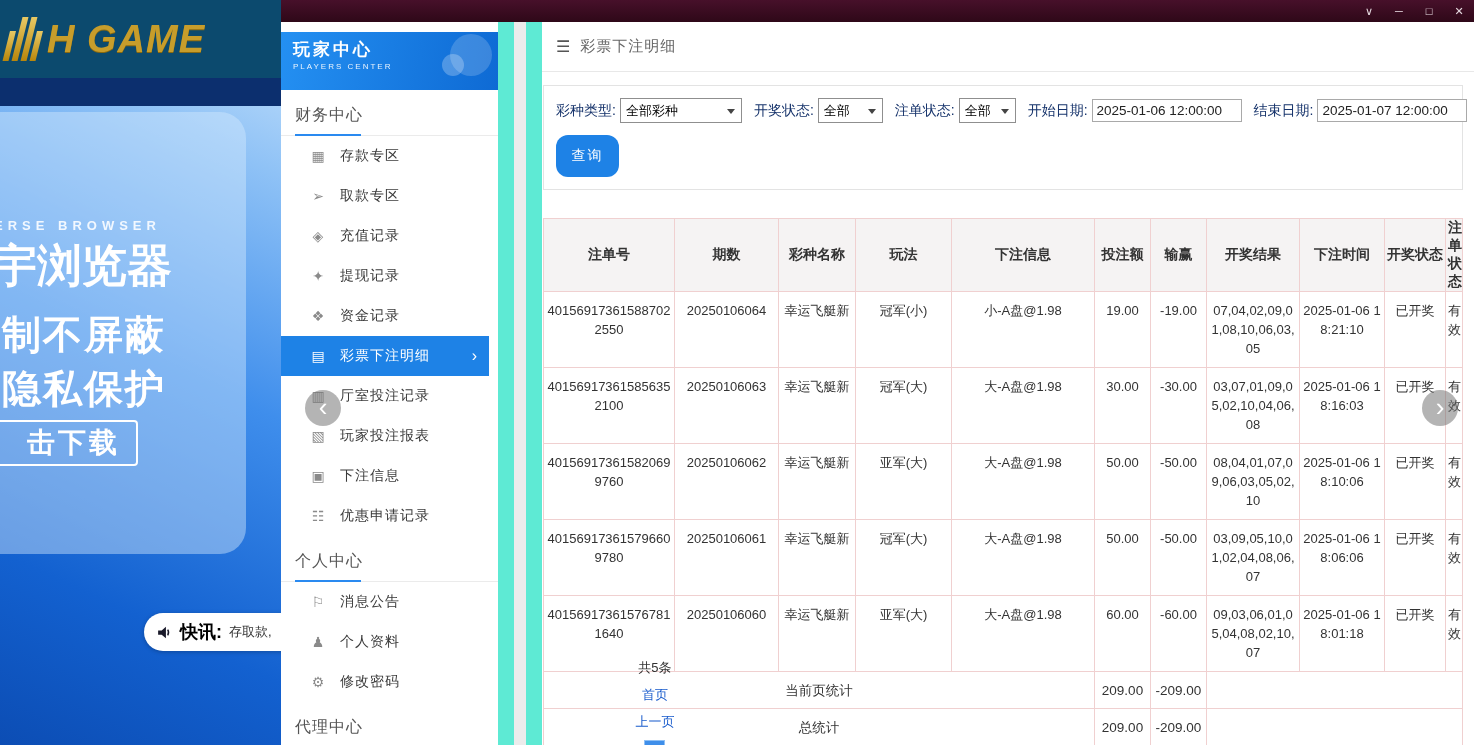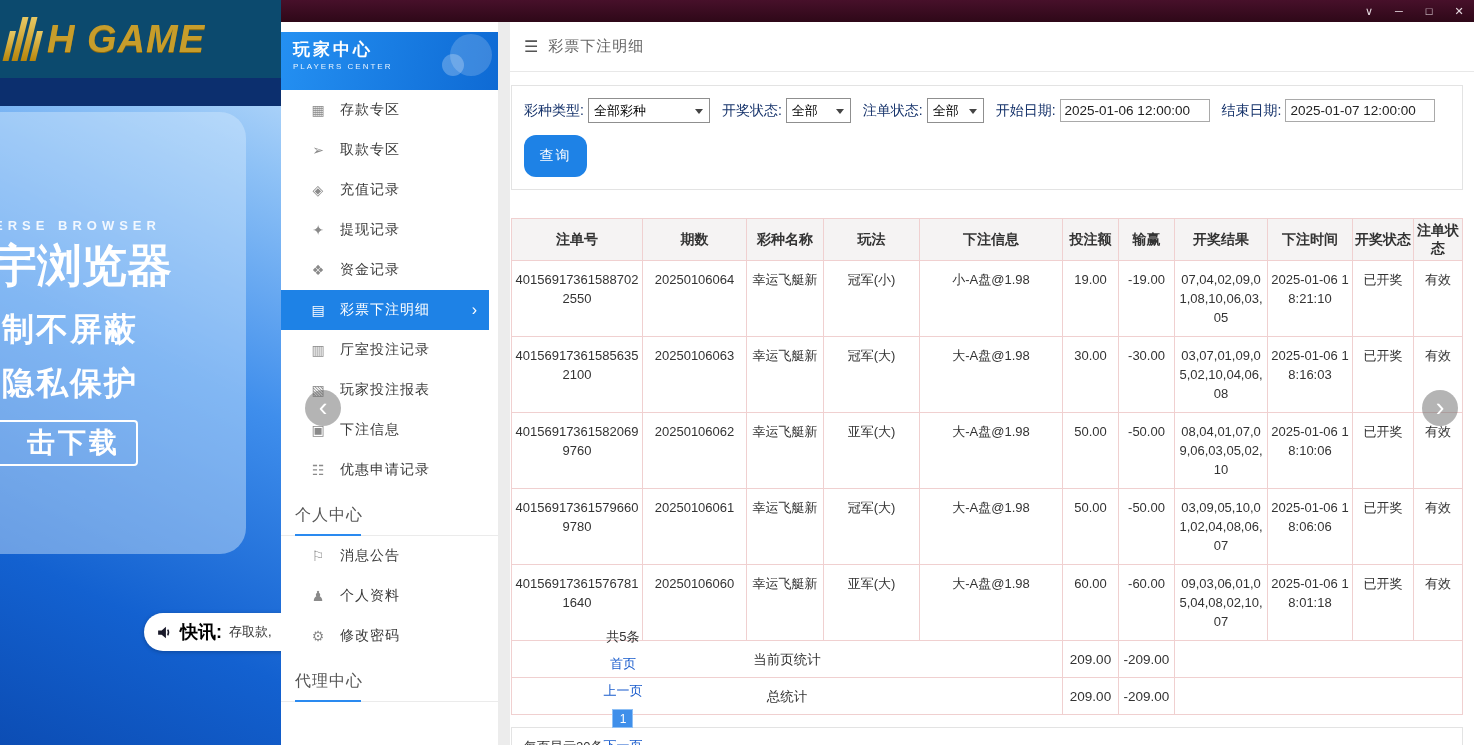--- a/index.html
+++ b/index.html
@@ -14,34 +14,34 @@
   .logo-mark{display:inline-flex;align-items:flex-end;gap:3px;margin-right:6px;transform:skewX(-14deg);}
   .logo-mark i{display:block;width:6px;background:linear-gradient(#e8c964,#b8860b);}
   .logo-mark i:nth-child(1){height:30px;}
   .logo-mark i:nth-child(2){height:44px;}
   .logo-mark i:nth-child(3){height:44px;}
   .logo-mark i:nth-child(4){height:30px;}
   .logo-text{font-size:38px;font-weight:900;font-style:italic;letter-spacing:1px;color:#c79d2b;text-shadow:0 1px 0 #8a6a10;}
   .navy-strip{position:absolute;left:0;top:78px;width:281px;height:28px;background:#0c2f6e;z-index:2;}
   .promo-eyebrow{position:absolute;top:218px;left:-6px;font-size:13px;letter-spacing:5px;color:#f2f8ff;font-weight:600;white-space:nowrap;z-index:2;}
   .promo-headline{position:absolute;top:236px;left:-8px;font-size:45px;font-weight:800;color:#fff;white-space:nowrap;z-index:2;}
-  .promo-line{position:absolute;left:2px;font-size:32px;font-weight:700;color:#fff;letter-spacing:2px;white-space:nowrap;z-index:2;}
+  .promo-line{position:absolute;left:2px;font-size:39px;font-weight:700;color:#fff;letter-spacing:2px;white-space:nowrap;z-index:2;}
   .promo-line.l1{top:308px;}
   .promo-line.l2{top:362px;}
   .promo-download{position:absolute;top:420px;left:-30px;width:168px;height:46px;border:2px solid #fff;border-radius:4px;color:#fff;font-size:28px;font-weight:600;display:flex;align-items:center;justify-content:flex-end;padding-right:16px;box-sizing:border-box;letter-spacing:3px;z-index:2;cursor:pointer;}
   .ticker{position:absolute;left:144px;top:613px;width:170px;height:38px;background:#fff;border-radius:19px;display:flex;align-items:center;gap:7px;padding:0 12px;box-sizing:border-box;box-shadow:0 1px 4px rgba(0,0,0,.25);z-index:2;}
   .ticker-label{font-size:18px;font-weight:700;color:#000000;white-space:nowrap;}
   .ticker-text{font-size:13px;color:#333;white-space:nowrap;}
 
   
   .titlebar{position:absolute;left:281px;top:0;right:0;height:22px;background:linear-gradient(#47102a,#2e0818);display:flex;align-items:center;justify-content:flex-end;z-index:6;}
   .win-btn{width:30px;text-align:center;color:#e7dce2;font-size:11px;line-height:22px;cursor:pointer;}
 
   
-  .panel{position:absolute;left:281px;top:22px;right:0;bottom:0;background:#5eead4;display:flex;z-index:5;}
+  .panel{position:absolute;left:281px;top:22px;right:0;bottom:0;background:#5eead4;display:flex;z-index:5;gap:16px;}
   .sidebar{width:217px;flex:none;background:#fff;overflow:hidden;}
   .sidebar-header{margin-top:10px;height:46px;background:linear-gradient(100deg,#2490f2,#0e6ad4);color:#fff;padding:6px 12px;position:relative;overflow:hidden;box-sizing:content-box;}
   .sidebar-header::before{content:"";position:absolute;right:6px;top:2px;width:42px;height:42px;border-radius:50%;background:rgba(255,255,255,.18);}
   .sidebar-header::after{content:"";position:absolute;right:34px;top:22px;width:22px;height:22px;border-radius:50%;background:rgba(255,255,255,.25);}
   .sh-title{font-size:17px;font-weight:700;letter-spacing:3px;line-height:24px;}
   .sh-sub{font-size:8px;letter-spacing:2px;color:rgba(255,255,255,.9);}
   .side-heading{position:relative;padding:15px 14px 9px;font-size:16px;color:#555;border-bottom:1px solid #ebebeb;letter-spacing:1px;}
   .side-heading::after{content:"";position:absolute;left:14px;bottom:-1px;width:66px;height:2px;background:#2a8af0;}
   .menu-item{display:flex;align-items:center;height:40px;padding-left:28px;gap:13px;cursor:pointer;position:relative;box-sizing:border-box;margin-right:9px;}
   .mi-icon{width:18px;text-align:center;font-size:14px;color:#8a8a8a;font-style:normal;}
@@ -139,20 +139,21 @@
   </div>
 
   <div class="panel">
 
     <aside class="sidebar">
       <div class="sidebar-header">
         <div class="sh-title">玩家中心</div>
         <div class="sh-sub">PLAYERS CENTER</div>
       </div>
       <div>
+          <div class="side-heading">财务中心</div>
           <div class="menu-item">
             <span class="mi-icon">▦</span>
             <span class="mi-label">存款专区</span>
           </div>
           <div class="menu-item">
             <span class="mi-icon">➢</span>
             <span class="mi-label">取款专区</span>
           </div>
           <div class="menu-item">
             <span class="mi-icon">◈</span>

